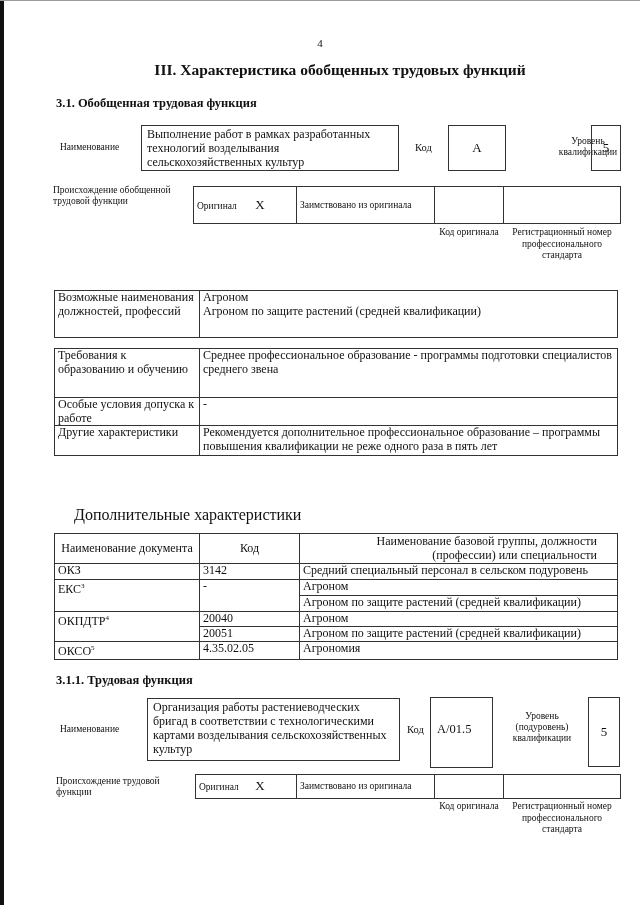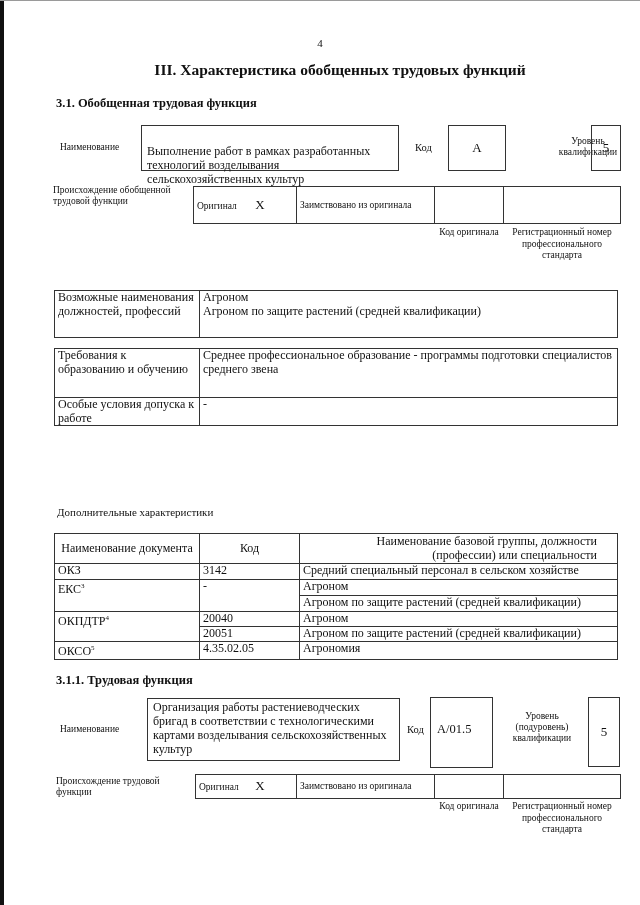--- a/index.html
+++ b/index.html
@@ -26,21 +26,21 @@
 
 <div class="edge-left"></div>
 <div class="edge-top"></div>
 
 <div class="abs page-num">4</div>
 <div class="abs h1">III. Характеристика обобщенных трудовых функций</div>
 
 <div class="abs h2" style="left:56px; top:96px;">3.1. Обобщенная трудовая функция</div>
 
 <div class="abs lbl" style="left:60px; top:142px;">Наименование</div>
-<div class="box boxtext" style="left:141px; top:125px; width:258px; height:46px; padding-top:18px;">
+<div class="box boxtext" style="left:141px; top:125px; width:258px; height:46px; padding-top:1px;">
   <span>Выполнение работ в рамках разработанных технологий возделывания сельскохозяйственных культур</span>
 </div>
 <div class="abs lbl" style="left:415px; top:142px; font-size:10.5px;">Код</div>
 <div class="box center" style="left:448px; top:125px; width:58px; height:46px; font-size:13px;">
   <span>А</span>
 </div>
 <div class="abs lbl" style="left:512px; top:136px; width:72px; text-align:center;margin-left:40px;">Уровень квалификации</div>
 <div class="box center" style="left:591px; top:125px; width:30px; height:46px; font-size:13px;">
   <span>5</span>
 </div>
@@ -77,35 +77,39 @@
 <table style="left:54px; top:348px; width:564px;">
   <tbody>
       <tr style="height:49px;">
     <td style="width:138px;">Требования к образованию и обучению</td>
     <td>Среднее профессиональное образование - программы подготовки специалистов среднего звена</td>
   </tr>
   <tr style="height:28px;">
     <td>Особые условия допуска к работе</td>
     <td>-</td>
   </tr>
+  <tr style="height:30px;">
+    <td>Другие характеристики</td>
+    <td>Рекомендуется дополнительное профессиональное образование – программы повышения квалификации не реже одного раза в пять лет</td>
+  </tr>
 </tbody>
   </table>
 
-<div class="abs" style="left:57px; top:506px; font-size:11px;">Дополнительные характеристики</div>
+<div class="abs" style="left:74px; top:506px; font-size:16px;">Дополнительные характеристики</div>
 <table style="left:54px; top:533px; width:564px;padding-left:40px;">
   <tbody>
       <tr style="height:30px;">
     <td style="width:138px; text-align:center; vertical-align:middle;">Наименование документа</td>
     <td style="width:93px; text-align:center; vertical-align:middle;">Код</td>
     <td style="text-align:right; vertical-align:middle; padding:0 20px;">Наименование базовой группы, должности (профессии) или специальности</td>
   </tr>
   <tr style="height:16px;">
     <td><span>ОКЗ</span></td>
     <td>3142</td>
-    <td>Средний специальный персонал в сельском хозяйстве</td>
+    <td>Средний специальный персонал в сельском подуровень</td>
   </tr>
   <tr style="height:16px;">
     <td rowspan="2"><span>ЕКС</span><sup>3</sup></td>
     <td rowspan="2">-</td>
     <td>Агроном</td>
   </tr>
   <tr style="height:16px;">
     <td>Агроном по защите растений (средней квалификации)</td>
   </tr>
   <tr style="height:15px;">

